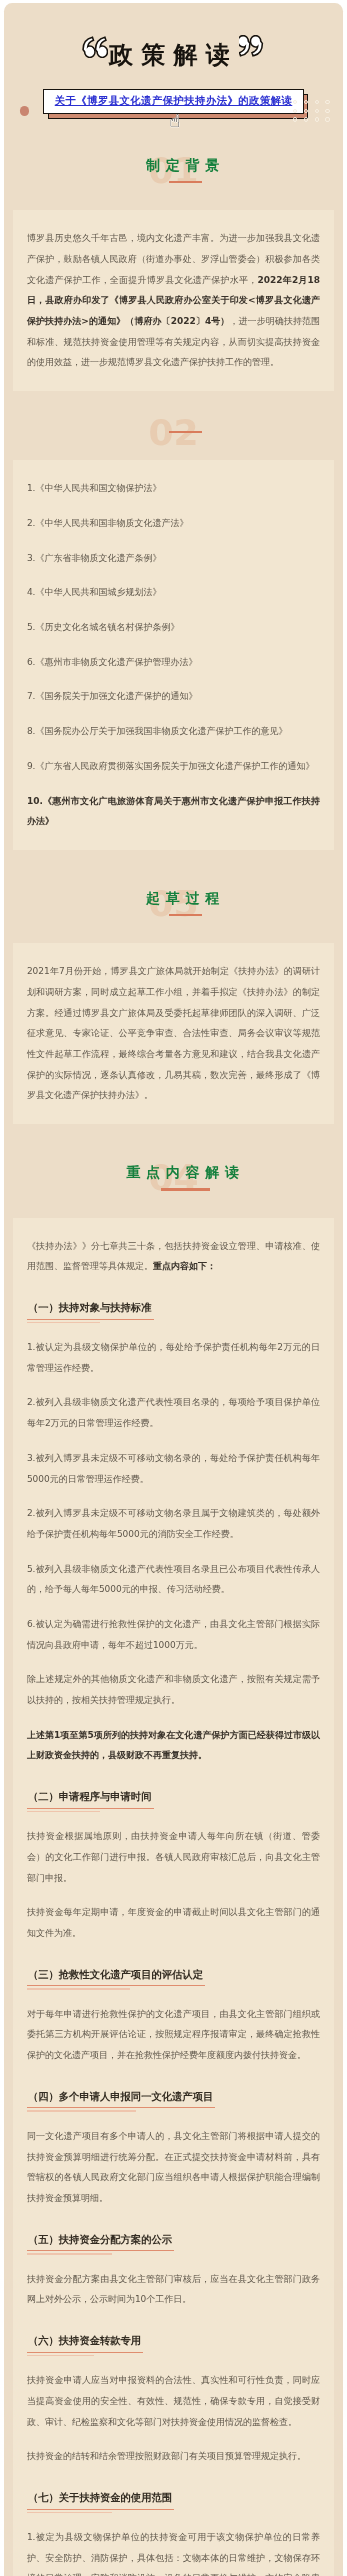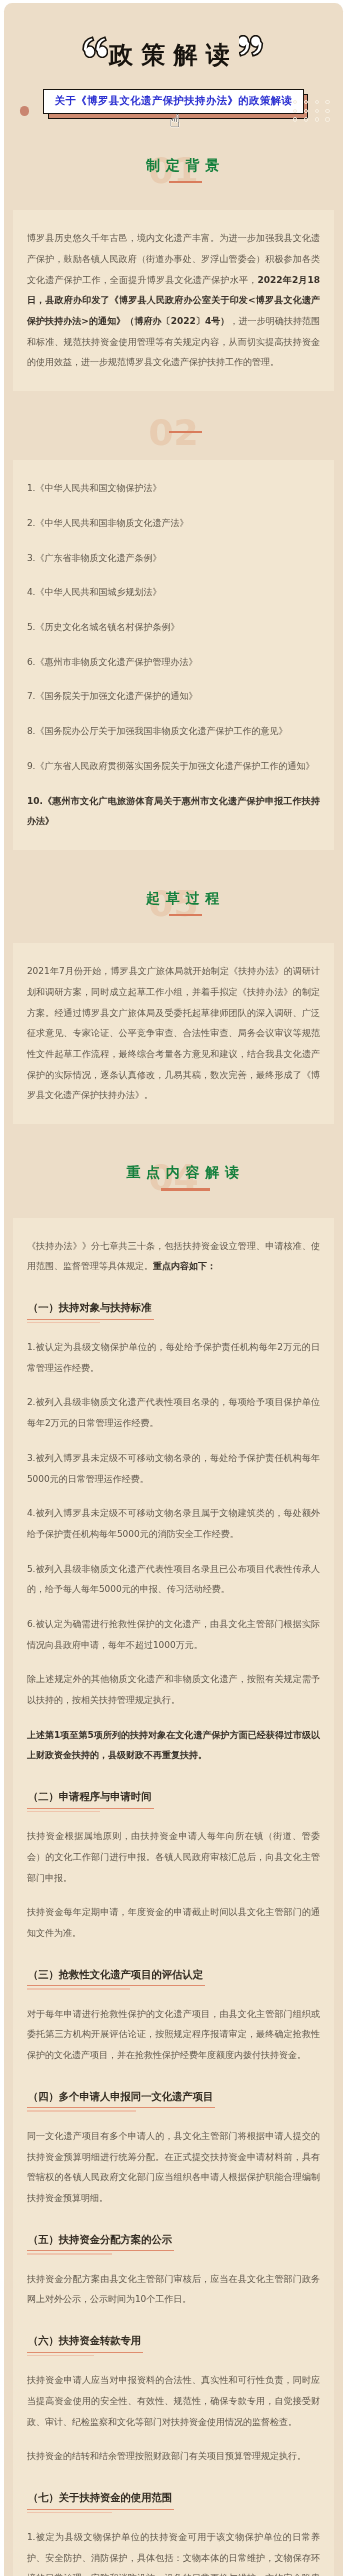--- a/index.html
+++ b/index.html
@@ -8,21 +8,21 @@
 
   
   .title-row{position:relative;display:flex;justify-content:center;align-items:flex-start;margin-top:19px;}
   .main-title{font-size:24px;font-weight:bold;color:#17130e;letter-spacing:8.2px;line-height:1.1;padding-top:6.2px;}
   .quote{width:27px;height:23px;flex:0 0 auto;}
   .quote.open{margin-right:1px;}
   .quote.close{margin-left:1px;}
 
   .subtitle-wrap{position:relative;width:max-content;margin:20.6px auto 0;}
   .subtitle-shadow{position:absolute;left:4.6px;top:5.2px;width:100%;height:100%;background:#cd8a70;border:1.5px solid #17130e;box-sizing:border-box;}
-  .subtitle-box{position:relative;background:#ffffff;border:1.5px solid #17130e;padding:4.6px 10.3px;font-size:10.3px;font-weight:bold;color:#2a2fd1;letter-spacing:0.5px;cursor:pointer;}
+  .subtitle-box{position:relative;background:#ffffff;border:1.5px solid #17130e;padding:4.6px 10.3px;font-size:10.3px;font-weight:bold;color:#2a2fd1;letter-spacing:0.5px;cursor:pointer;text-decoration:underline;}
   .hand-cursor{position:absolute;left:50%;bottom:-17.5px;transform:translateX(-4.1px);font-size:17.5px;color:#17130e;z-index:3;
     text-shadow:-0.5px 0 #fff,0.5px 0 #fff,0 -0.5px #fff,0 0.5px #fff;}
 
   .decor-dot{position:absolute;left:15.5px;top:103px;width:9.8px;height:9.8px;border-radius:50%;background:#c98570;}
   .dots-grid{position:absolute;right:13.4px;top:97px;display:grid;grid-template-columns:repeat(4,1fr);grid-gap:4.6px 6.7px;}
   .dots-grid i{display:block;width:4.1px;height:4.1px;border-radius:50%;border:1px solid #f7efe1;box-sizing:border-box;}
 
   
   #sections{margin-top:43px;}
   .section-header{position:relative;text-align:center;margin:40px 0 27px;padding-left:24px;}
@@ -112,21 +112,21 @@
         <div class="section-num">04</div>
         <div class="section-title">重点内容解读</div>
         <div class="section-underline" style="width: 49px;"></div>
       </div>
       <div class="content-box">
         <p class="body"><span>《扶持办法》》分七章共三十条，包括扶持资金设立管理、申请核准、使用范围、监督管理等具体规定。</span><span class="bold">重点内容如下：</span></p>
         <div class="subheading">（一）扶持对象与扶持标准</div>
         <p class="body"><span>1.被认定为县级文物保护单位的，每处给予保护责任机构每年2万元的日常管理运作经费。</span></p>
         <p class="body"><span>2.被列入县级非物质文化遗产代表性项目名录的，每项给予项目保护单位每年2万元的日常管理运作经费。</span></p>
         <p class="body"><span>3.被列入博罗县未定级不可移动文物名录的，每处给予保护责任机构每年5000元的日常管理运作经费。</span></p>
-        <p class="body"><span>4.被列入博罗县未定级不可移动文物名录且属于文物建筑类的，每处额外给予保护责任机构每年5000元的消防安全工作经费。</span></p>
+        <p class="body"><span>2.被列入博罗县未定级不可移动文物名录且属于文物建筑类的，每处额外给予保护责任机构每年5000元的消防安全工作经费。</span></p>
         <p class="body"><span>5.被列入县级非物质文化遗产代表性项目名录且已公布项目代表性传承人的，给予每人每年5000元的申报、传习活动经费。</span></p>
         <p class="body"><span>6.被认定为确需进行抢救性保护的文化遗产，由县文化主管部门根据实际情况向县政府申请，每年不超过1000万元。</span></p>
         <p class="body"><span>除上述规定外的其他物质文化遗产和非物质文化遗产，按照有关规定需予以扶持的，按相关扶持管理规定执行。</span></p>
         <p class="body"><span class="bold">上述第1项至第5项所列的扶持对象在文化遗产保护方面已经获得过市级以上财政资金扶持的，县级财政不再重复扶持。</span></p>
         <div class="subheading">（二）申请程序与申请时间</div>
         <p class="body"><span>扶持资金根据属地原则，由扶持资金申请人每年向所在镇（街道、管委会）的文化工作部门进行申报。各镇人民政府审核汇总后，向县文化主管部门申报。</span></p>
         <p class="body"><span>扶持资金每年定期申请，年度资金的申请截止时间以县文化主管部门的通知文件为准。</span></p>
         <div class="subheading">（三）抢救性文化遗产项目的评估认定</div>
         <p class="body"><span>对于每年申请进行抢救性保护的文化遗产项目，由县文化主管部门组织或委托第三方机构开展评估论证，按照规定程序报请审定，最终确定抢救性保护的文化遗产项目，并在抢救性保护经费年度额度内拨付扶持资金。</span></p>
         <div class="subheading">（四）多个申请人申报同一文化遗产项目</div>

